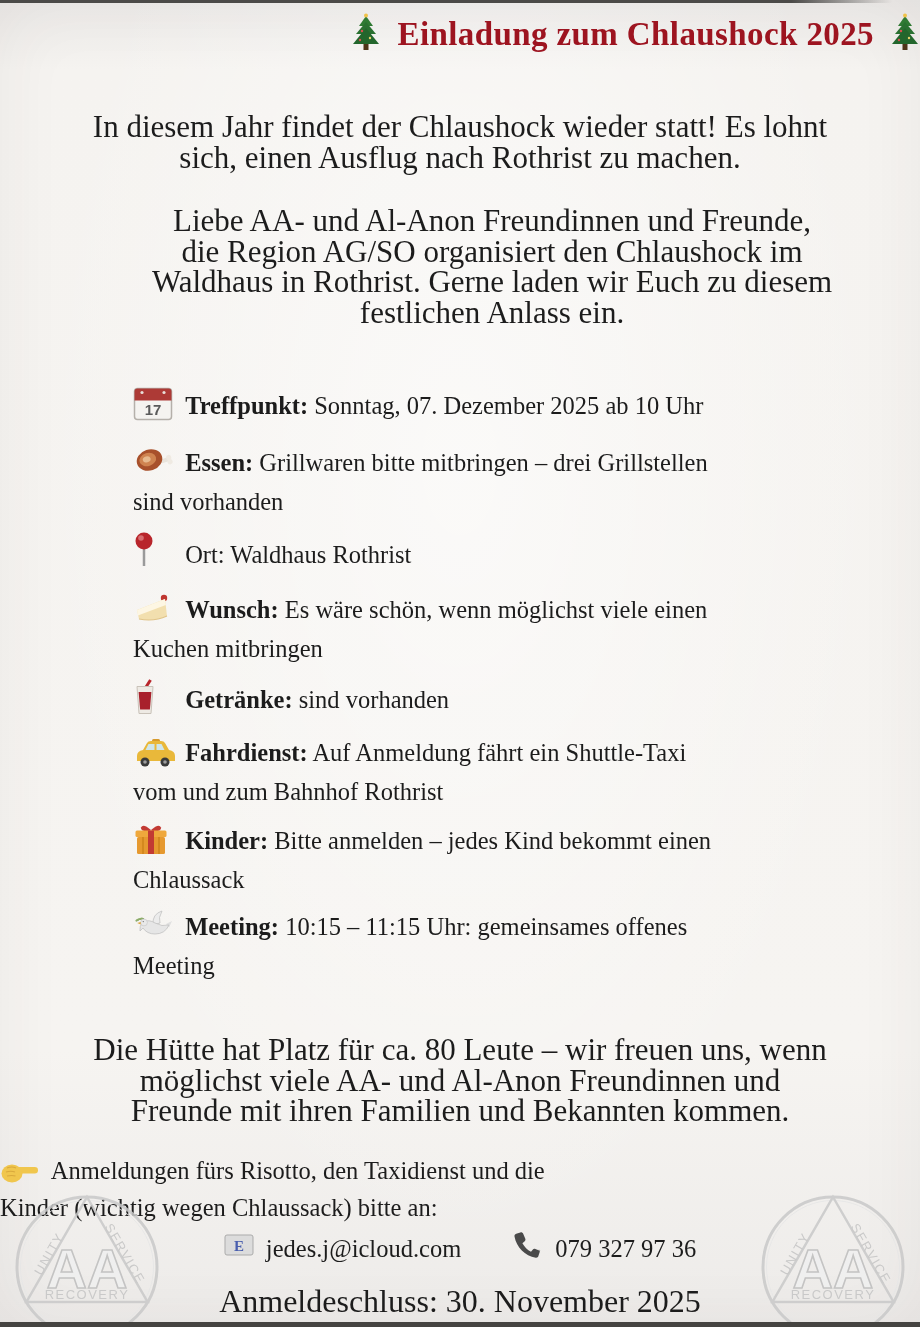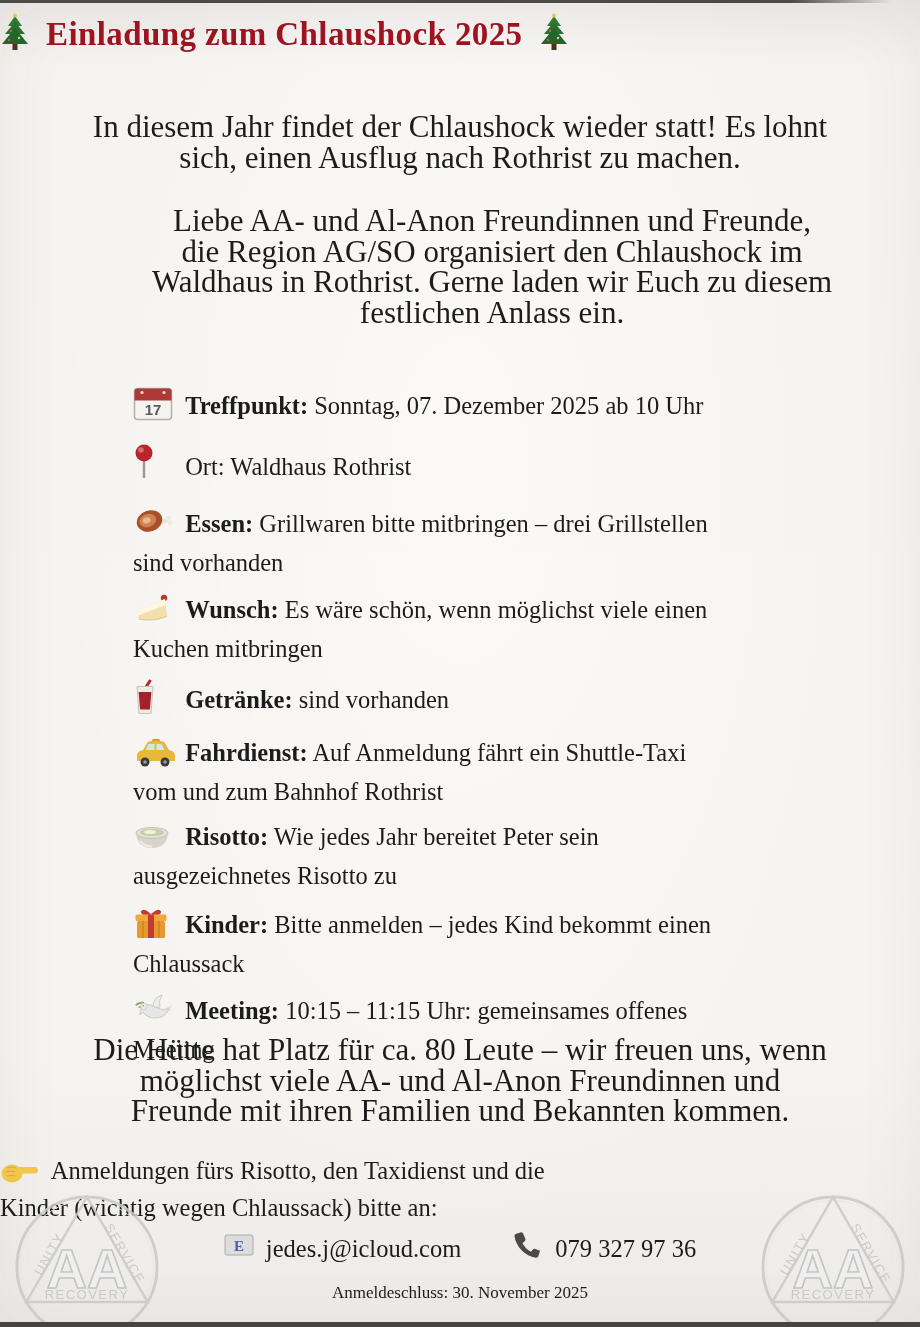--- a/index.html
+++ b/index.html
@@ -9,21 +9,21 @@
     background:
       radial-gradient(ellipse at 50% 35%, rgba(255,255,255,0.55), rgba(255,255,255,0) 65%),
       linear-gradient(180deg,#eceae8 0px,#f5f3f0 70px,#f6f4f1 1050px,#edebe9 1327px);
     box-shadow: inset 0 0 70px rgba(60,55,50,0.06);
   }
   .top-line { position:absolute; top:0; left:0; width:100%; height:3px;
     background:linear-gradient(90deg,#4b4a48 0%,#4b4a48 86%,rgba(75,74,72,0) 97%); }
   .bottom-line { position:absolute; bottom:0; left:0; width:100%; height:5px; background:#454441; }
 
   .title-row { position:absolute; top:12px; left:0; width:100%;
-    display:flex; justify-content:flex-start; align-items:center; gap:16px; }
+    display:flex; justify-content:flex-end; align-items:center; gap:16px; }
   .page-title { font-size:33px; font-weight:bold; color:#9d1420; letter-spacing:0.4px; }
 
   .para { position:absolute; left:0; width:100%; text-align:center;
     font-size:31px; line-height:30.5px; white-space:pre-line; }
   .p1 { top:112px; }
   .p2 { top:206px;padding-left:32px; }
   .capacity { top:1035px; }
 
   .details { position:absolute; top:386px; left:133px; width:672px; }
   .item { font-size:24.5px; line-height:31px; margin-bottom:14px; }
@@ -33,21 +33,21 @@
   .lbl.plain { font-weight:normal; }
   .txt { white-space:pre-line; }
 
   .reg { position:absolute; top:1155px; left:0; width:100%; 
     font-size:24.5px; line-height:31px; }
   .reg .finger { width:42px; vertical-align:-6px; margin-right:4px; }
   .contact-row { margin-top:6px; display:flex; justify-content:center; align-items:center; gap:12px; }
   .contact-gap { width:26px; }
   .contact-row .icon { vertical-align:middle; }
 
-  .deadline { position:absolute; top:1283px; left:0; width:100%; text-align:center; font-size:17px; }
+  .deadline { position:absolute; top:1283px; left:0; width:100%; text-align:center; font-size:32px; }
 
   .aa-logo { position:absolute; top:1192px; opacity:0.85; }
   .aa-left { left:12px; }
   .aa-right { left:758px; }
 </style>
 </head>
 <body>
 
 <div class="page">
   <div class="top-line"></div>
@@ -98,50 +98,50 @@
             <circle cx="31" cy="6.5" r="1.6" fill="#e8e0da"></circle>
           <text x="20" y="29" text-anchor="middle" font-size="15" font-weight="bold" fill="#5a5a5a" font-family="'Liberation Sans',sans-serif">17</text>
         </svg>
       </span>
       <span class="lbl">Treffpunkt:</span>
       <span class="txt">Sonntag, 07. Dezember 2025 ab 10 Uhr</span>
     </div>
 
     <div class="item">
       <span class="icon">
-        <svg width="22" height="40" viewBox="0 0 22 40">
-          <line x1="11" y1="16" x2="11" y2="35" stroke="#9a9a9a" stroke-width="2.5"></line>
-          <circle cx="11" cy="10" r="8.5" fill="#b8252b"></circle>
-          <circle cx="8" cy="7" r="2.8" fill="#dc7a7d" opacity="0.85"></circle>
-        </svg>
-      </span>
-      <span class="lbl plain">Ort:</span>
-      <span class="txt">Waldhaus Rothrist</span>
-    </div>
-
-    <div class="item">
-      <span class="icon">
         <svg width="40" height="36" viewBox="0 0 40 36">
           <g transform="rotate(-18 20 18)">
             <rect x="27" y="19" width="9" height="4" rx="2" fill="#e9e4dc"></rect>
             <circle cx="36" cy="19.5" r="2.6" fill="#efeae2"></circle>
             <circle cx="36" cy="24" r="2.6" fill="#efeae2"></circle>
             <ellipse cx="17" cy="16" rx="13" ry="10.5" fill="#a8502b"></ellipse>
             <ellipse cx="15.5" cy="15" rx="8.5" ry="6.5" fill="#cf8350"></ellipse>
             <ellipse cx="14.5" cy="14.5" rx="4" ry="3" fill="#e7b98e"></ellipse>
           </g>
         </svg>
       </span>
       <span class="lbl">Essen:</span>
       <span class="txt">Grillwaren bitte mitbringen – drei Grillstellen
 sind vorhanden</span>
     </div>
 
     <div class="item">
       <span class="icon">
+        <svg width="22" height="40" viewBox="0 0 22 40">
+          <line x1="11" y1="16" x2="11" y2="35" stroke="#9a9a9a" stroke-width="2.5"></line>
+          <circle cx="11" cy="10" r="8.5" fill="#b8252b"></circle>
+          <circle cx="8" cy="7" r="2.8" fill="#dc7a7d" opacity="0.85"></circle>
+        </svg>
+      </span>
+      <span class="lbl plain">Ort:</span>
+      <span class="txt">Waldhaus Rothrist</span>
+    </div>
+
+    <div class="item">
+      <span class="icon">
         <svg width="38" height="34" viewBox="0 0 38 34">
           <circle cx="31" cy="6" r="3.2" fill="#bf3630"></circle>
           <path d="M4 18 L32 7 L34 24 Q20 30 6 27 Z" fill="#f2dfae"></path>
           <path d="M4 18 L32 7 L32.8 13 L4.9 23.5 Z" fill="#fdf6e3"></path>
           <path d="M6 27 q15 3 28-3" stroke="#e0c488" stroke-width="1.2" fill="none"></path>
         </svg>
       </span>
       <span class="lbl">Wunsch:</span>
       <span class="txt">Es wäre schön, wenn möglichst viele einen
 Kuchen mitbringen</span>
@@ -170,34 +170,20 @@
             <circle cx="32" cy="25" r="4.5" fill="#3a3a3a"></circle>
           <circle cx="12" cy="25" r="1.8" fill="#9c9c9c"></circle>
             <circle cx="32" cy="25" r="1.8" fill="#9c9c9c"></circle>
         </svg>
       </span>
       <span class="lbl">Fahrdienst:</span>
       <span class="txt">Auf Anmeldung fährt ein Shuttle-Taxi
 vom und zum Bahnhof Rothrist</span>
     </div>
 
-    <div class="item">
-      <span class="icon">
-        <svg width="38" height="32" viewBox="0 0 38 32">
-          <path d="M3 13 q2 14 16 14 q14 0 16-14 q-8 5-16 5 q-8 0-16-5 z" fill="#d8d4cc"></path>
-          <ellipse cx="19" cy="12" rx="16" ry="5.5" fill="#e4e1da" stroke="#c3bfb6" stroke-width="1"></ellipse>
-          <ellipse cx="19" cy="11.5" rx="12" ry="3.8" fill="#c6cfa8"></ellipse>
-          <ellipse cx="17" cy="11" rx="6" ry="2.1" fill="#eff3d9"></ellipse>
-          <path d="M7 20 q5 5.5 12 5.5" stroke="#efece6" stroke-width="2" fill="none"></path>
-        </svg>
-      </span>
-      <span class="lbl">Risotto:</span>
-      <span class="txt">Wie jedes Jahr bereitet Peter sein
-ausgezeichnetes Risotto zu</span>
-    </div>
 
     <div class="item">
       <span class="icon">
         <svg width="36" height="36" viewBox="0 0 36 36">
           <path d="M18 9 q-8-7-10-2.5 q-1 3.5 8 4.5 z" fill="#c23a33"></path>
           <path d="M18 9 q8-7 10-2.5 q1 3.5-8 4.5 z" fill="#c23a33"></path>
           <rect x="2.5" y="9.5" width="31" height="6.5" rx="1.5" fill="#efa83c"></rect>
           <rect x="4" y="16" width="28" height="17" rx="1.5" fill="#e6992f"></rect>
           <rect x="9" y="16" width="2" height="17" fill="#d4881f"></rect>
           <rect x="25" y="16" width="2" height="17" fill="#d4881f"></rect>

